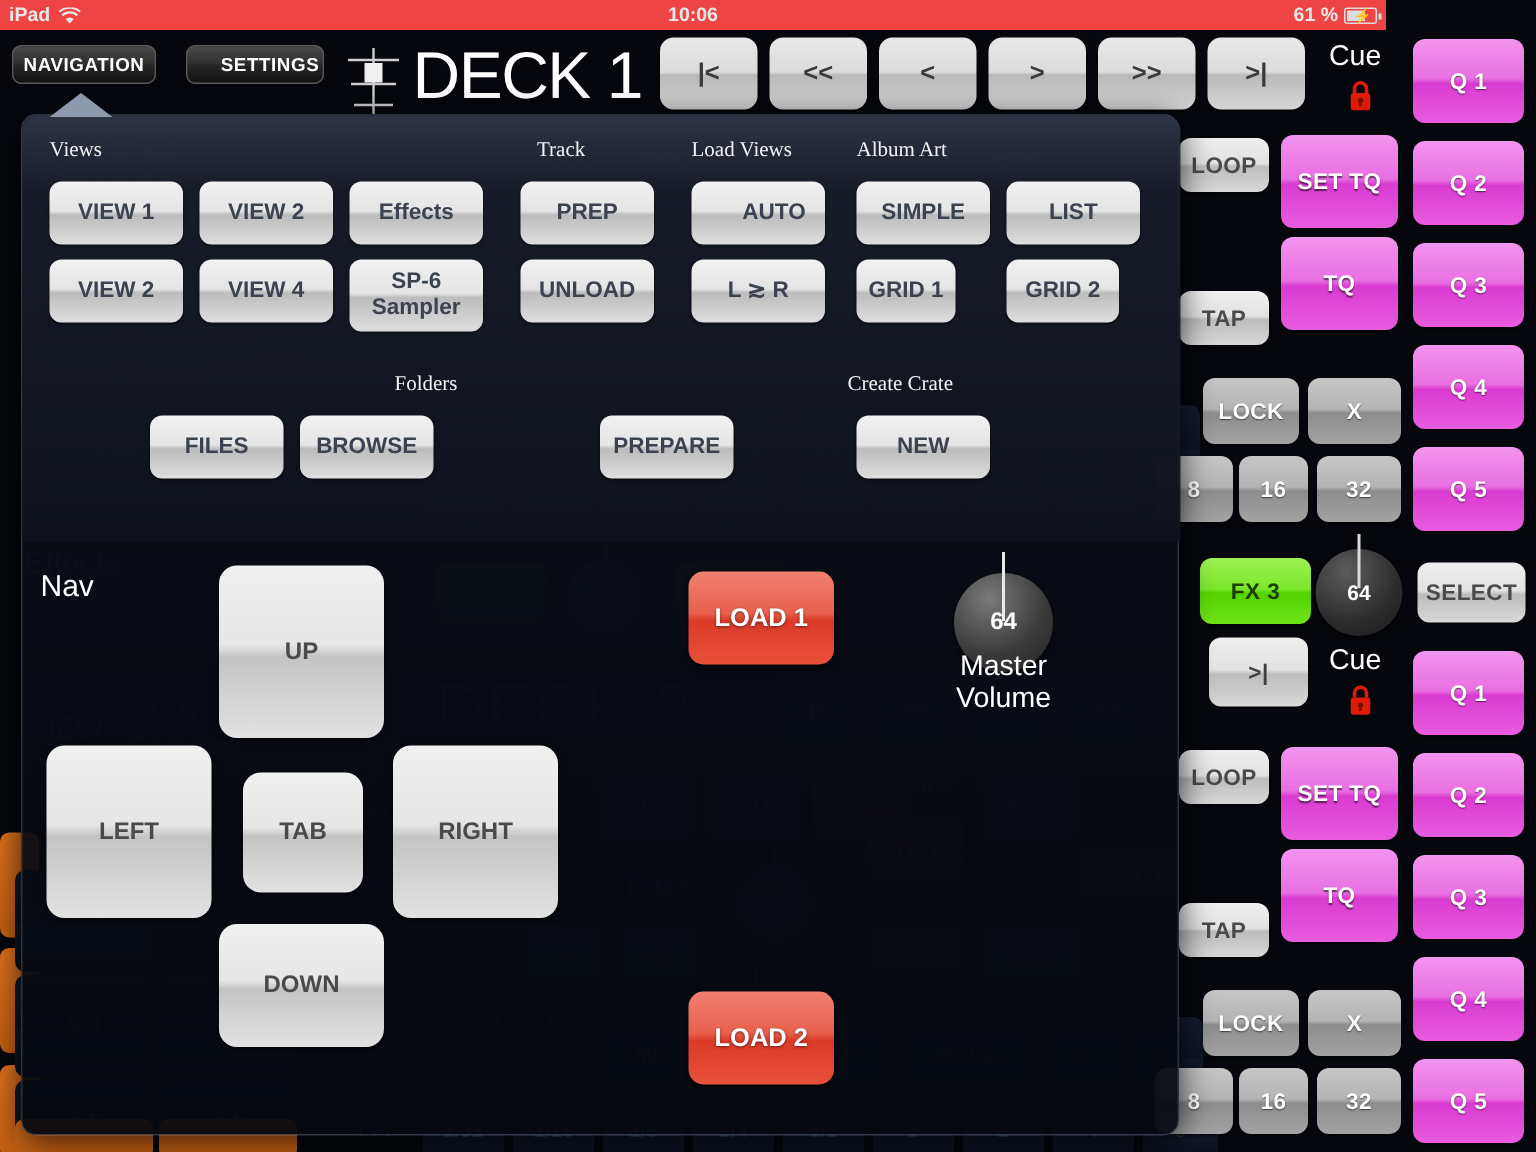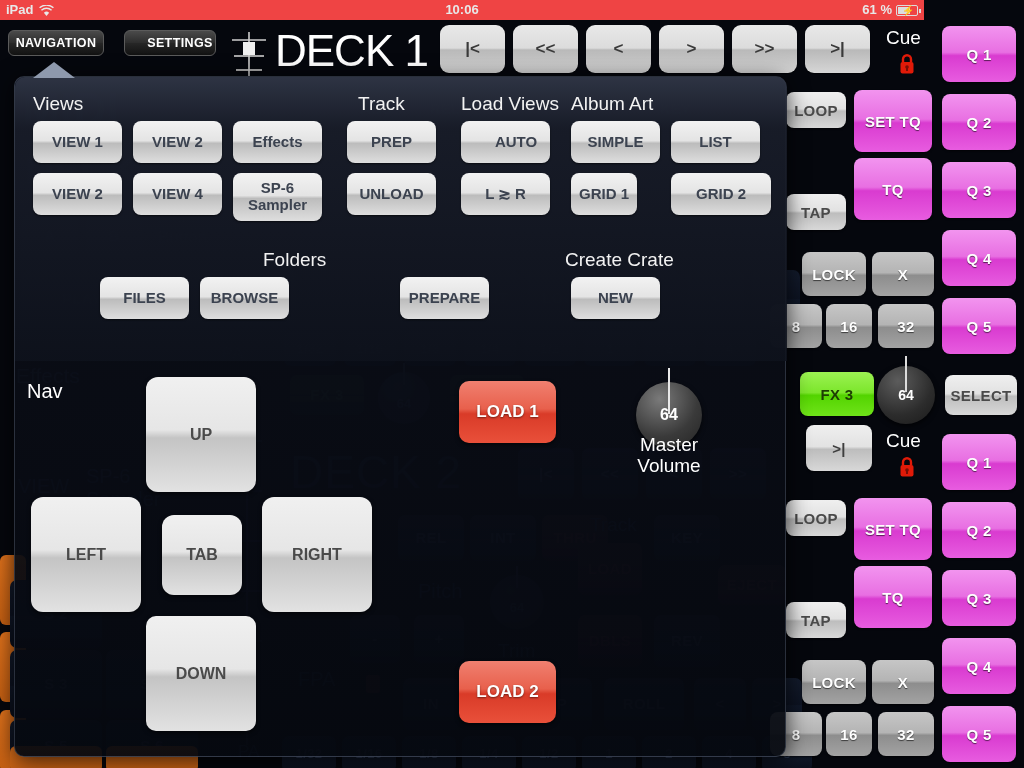--- a/index.html
+++ b/index.html
@@ -100,21 +100,21 @@
   .ov-top {
     position: absolute; left: 0; top: 0; width: 772px; height: 284px;
     border-radius: 10px 10px 0 0;
     background: linear-gradient(180deg, rgba(48,54,70,.92) 0%, rgba(24,28,40,.90) 18%, rgba(14,18,28,.88) 100%);
   }
   .ov-pointer {
     position: absolute; left: 18px; top: -15px; width: 0; height: 0;
     border-left: 21px solid transparent; border-right: 21px solid transparent;
     border-bottom: 16px solid #8e99ad; z-index: 41;
   }
-  .grp-lbl { position: absolute; color: #f2f2f2; font-size: 19px; }
+  .grp-lbl { position: absolute; color: #f2f2f2; font-size: 14px; font-family: Liberation Serif, serif; }
   .pbtn {
     position: absolute; border-radius: 8px;
     background: linear-gradient(180deg,#f2f2f2 0%,#e4e4e4 47%,#bcbcbc 53%,#dedede 100%);
     color: #3c4350; font-size: 15px; font-weight: bold;
     display: flex; align-items: center; justify-content: center; text-align: center;
     box-shadow: 0 1px 2px rgba(0,0,0,.55); line-height: 1.12;
   }
   .navpad {
     position: absolute; border-radius: 12px;
     background: linear-gradient(180deg,#f0f0f0 0%,#e6e6e6 46%,#c4c4c4 53%,#e2e2e2 100%);
@@ -374,36 +374,36 @@
     <div class="pbtn" style="left:332px; top:96px; width:89px; height:42px;">UNLOAD</div>
 
     <div class="grp-lbl" style="left:446px; top:16px;">Load Views</div>
     <div class="pbtn" style="left:446px; top:44px; width:89px; height:42px;padding-left:21px;">AUTO</div>
     <div class="pbtn" style="left:446px; top:96px; width:89px; height:42px;">L ≳ R</div>
 
     <div class="grp-lbl" style="left:556px; top:16px;">Album Art</div>
     <div class="pbtn" style="left:556px; top:44px; width:89px; height:42px;">SIMPLE</div>
     <div class="pbtn" style="left:656px; top:44px; width:89px; height:42px;">LIST</div>
     <div class="pbtn" style="left:556px; top:96px; width:66px; height:42px;">GRID 1</div>
-    <div class="pbtn" style="left:656px; top:96px; width:100px; height:42px;">GRID 2</div>
+    <div class="pbtn" style="left:656px; top:96px; width:75px; height:42px;">GRID 2</div>
 
     <div class="grp-lbl" style="left:248px; top:172px;">Folders</div>
     <div class="pbtn" style="left:85px; top:200px; width:89px; height:42px;">FILES</div>
     <div class="pbtn" style="left:185px; top:200px; width:89px; height:42px;">BROWSE</div>
     <div class="pbtn" style="left:385px; top:200px; width:89px; height:42px;">PREPARE</div>
 
     <div class="grp-lbl" style="left:550px; top:172px;">Create Crate</div>
     <div class="pbtn" style="left:556px; top:200px; width:89px; height:42px;">NEW</div>
 
     <div class="nav-chip" style="left:12px; top:303px;">Nav</div>
     <div class="navpad" style="left:131px; top:300px; width:110px; height:115px;">UP</div>
     <div class="navpad" style="left:16px; top:420px; width:110px; height:115px;">LEFT</div>
     <div class="navpad" style="left:147px; top:438px; width:80px; height:80px;">TAB</div>
     <div class="navpad" style="left:247px; top:420px; width:110px; height:115px;">RIGHT</div>
-    <div class="navpad" style="left:131px; top:539px; width:110px; height:115px;border-radius:10px;">DOWN</div>
+    <div class="navpad" style="left:131px; top:539px; width:110px; height:82px;">DOWN</div>
 
     <div class="loadbtn" style="left:444px; top:304px; width:97px; height:62px;">LOAD 1</div>
     <div class="loadbtn" style="left:444px; top:584px; width:97px; height:62px;">LOAD 2</div>
 
     <div class="mv-knob" style="left:621px; top:305px;">
       <div class="mv-tick"></div>
       <div class="kv">64</div>
     </div>
     <div class="mv-lbl" style="left:592px; top:358px; width:124px;">
       <span>Master</span><br>

